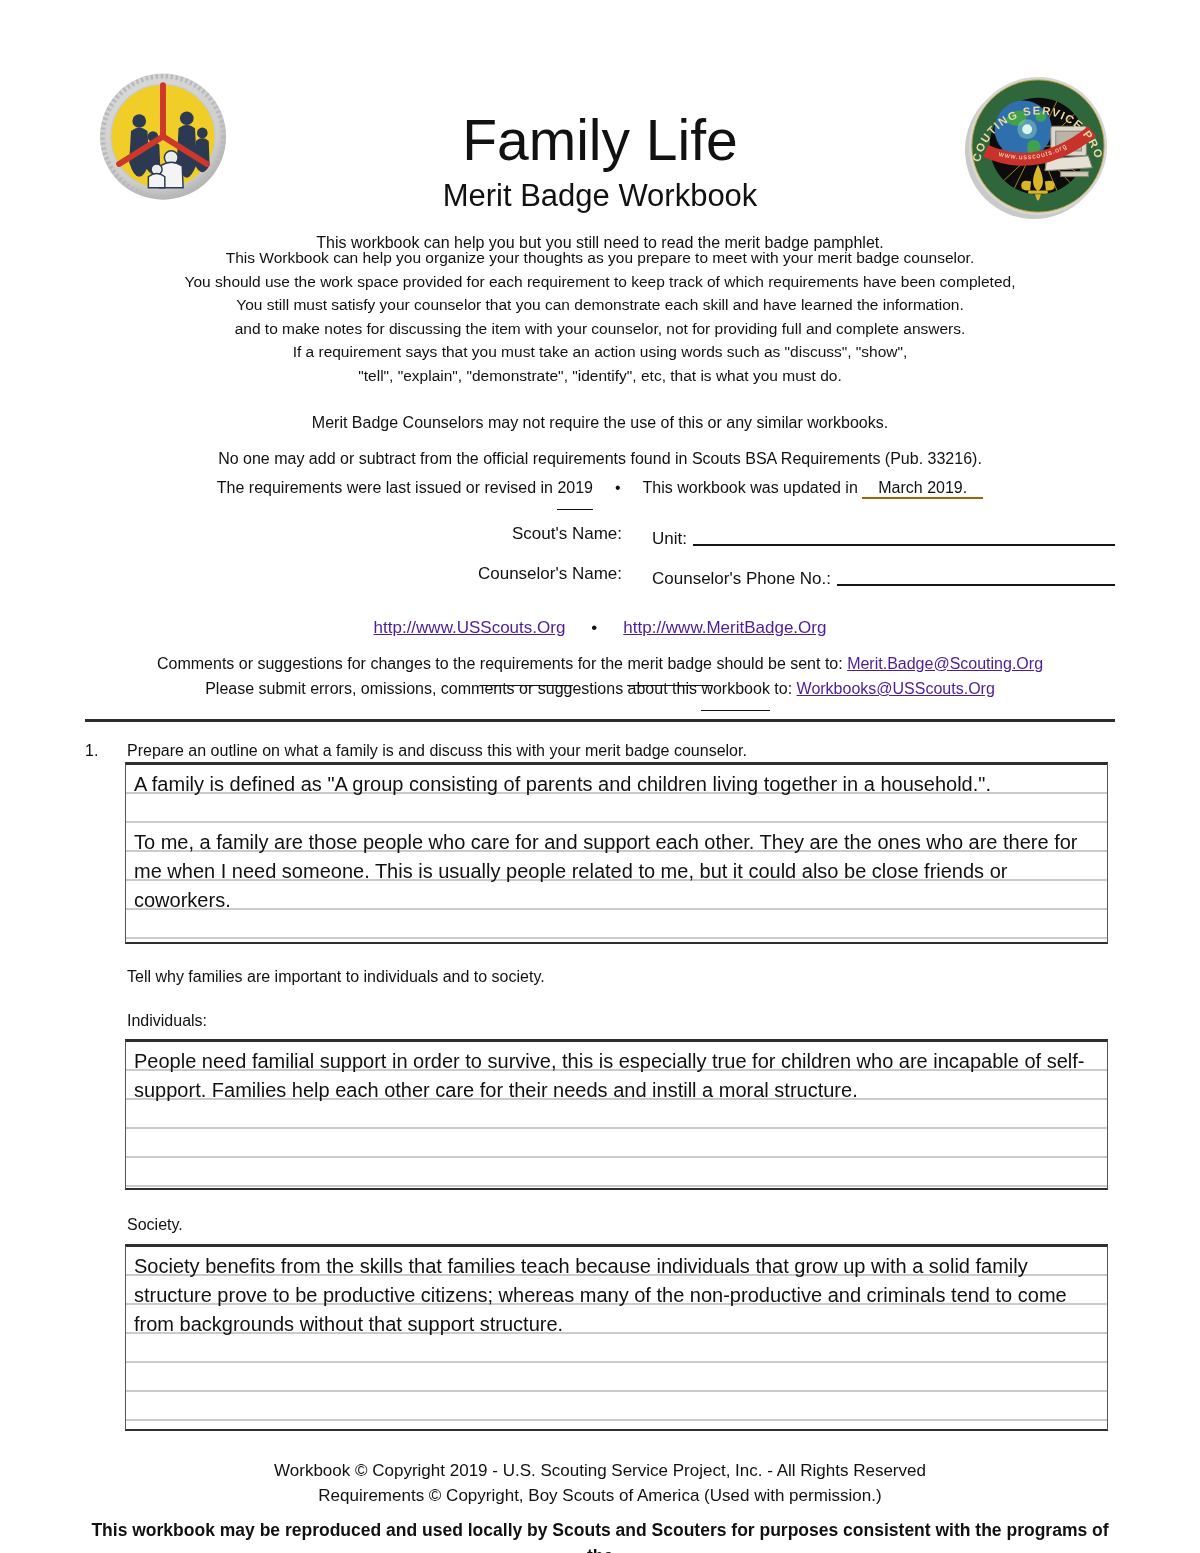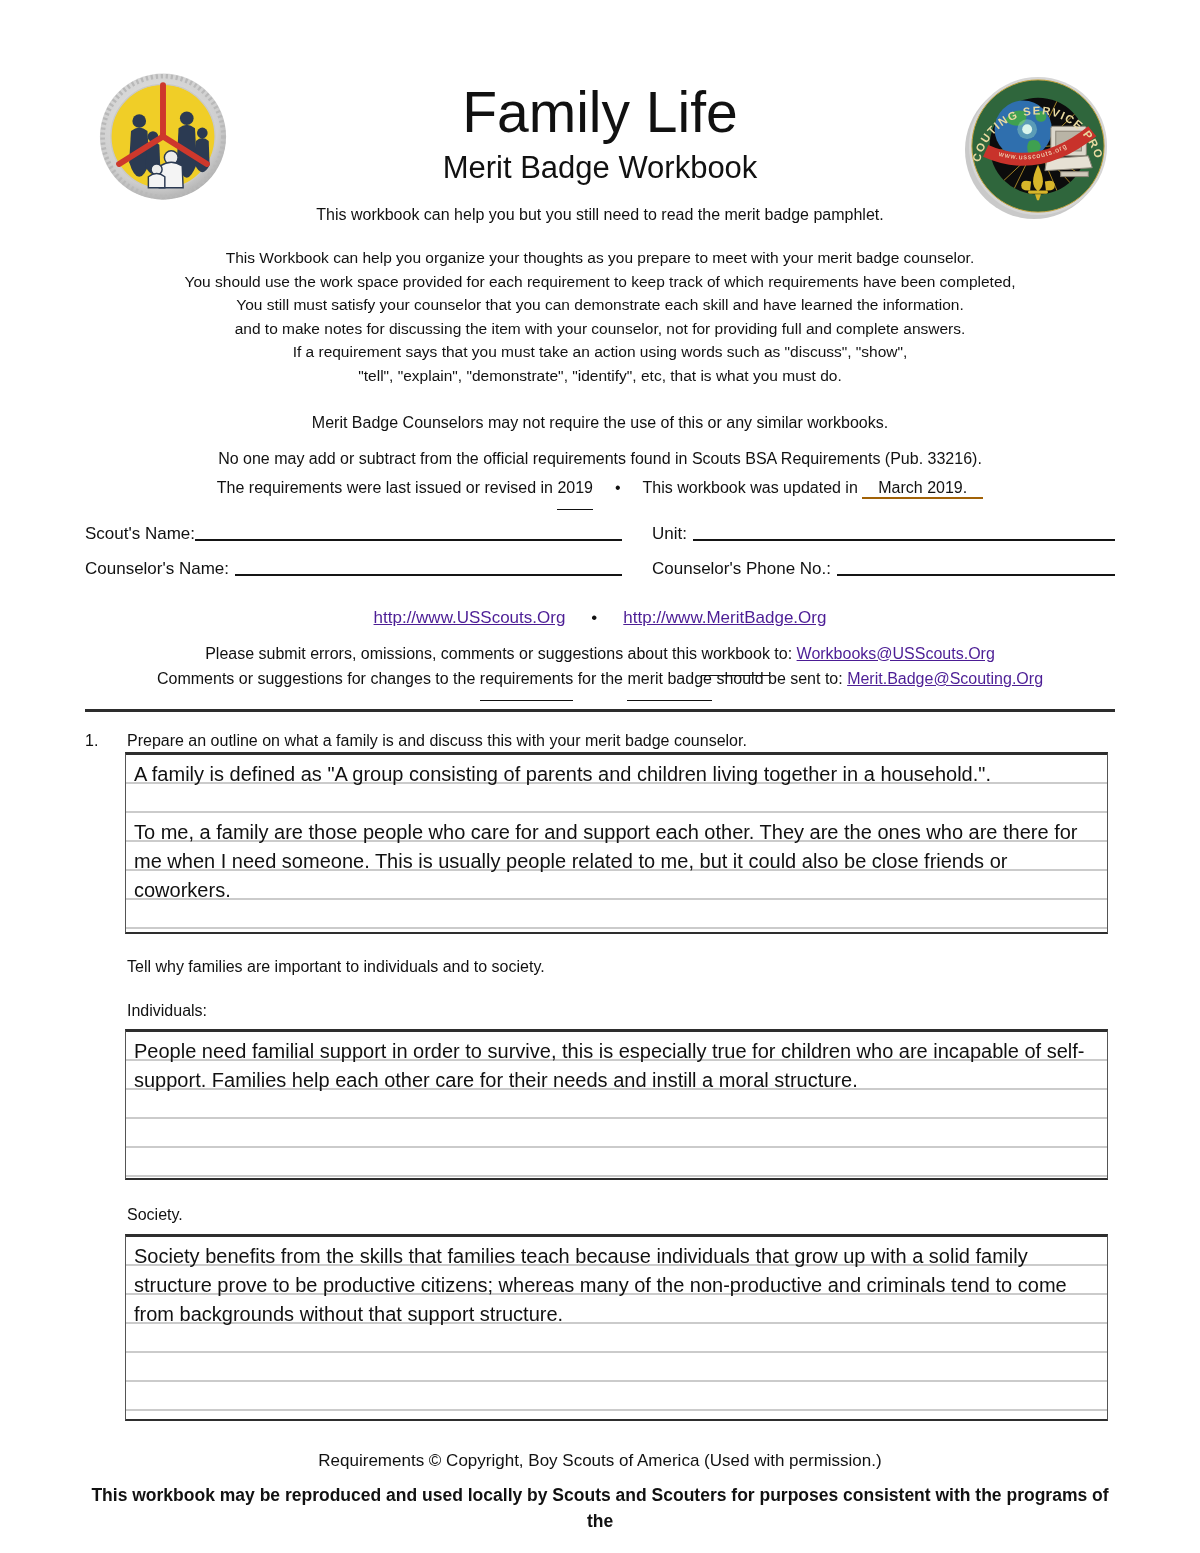--- a/index.html
+++ b/index.html
@@ -11,37 +11,37 @@
     font-family: "Liberation Sans", sans-serif;
     color: #111;
     padding: 0 85px;
     position: relative;
     overflow: hidden;
   }
   
   .header { position: relative; height: 240px; }
   .badge-left { position: absolute; left: 14px; top: 66px; width: 128px; height: 142px; }
   .logo-right { position: absolute; right: 2px; top: 72px; width: 150px; height: 148px; }
-  .title-block { text-align: center; padding-top: 84px; }
+  .title-block { text-align: center; padding-top: 112px; }
   .title { font-size: 57px; font-weight: normal; line-height: 1; letter-spacing: 0px; }
   .subtitle { font-size: 31px; font-weight: normal; line-height: 1.05; margin-top: 11px; }
   .tagline { font-size: 16px; margin-top: 21px; }
   
   .intro { text-align: center; margin-top: 6px; font-size: 15.5px; line-height: 23.6px; }
   .note-counselors { text-align: center; font-size: 16px; margin-top: 26px; }
   .note-official   { text-align: center; font-size: 16px; margin-top: 18px; }
   .note-revision   { text-align: center; font-size: 16px; margin-top: 11px; }
   .u-black { border-bottom: 1.6px solid #111; padding-bottom: 13px; }
   .u-wide  { border-bottom: 2px solid #a16207; padding: 0 16px 1px 16px; }
   .dot-sep { display: inline-block; margin: 0 22px; }
   
   .form-area { margin-top: 27px; }
   .form-row { display: flex; align-items: flex-end; font-size: 17px; margin-top: 15px; }
   .form-row:first-child { margin-top: 0; }
-  .cell-left  { display: flex; align-items: flex-end; width: 537px; }
+  .cell-left  { display: flex; align-items: flex-end; width: 537px; flex-direction: column; }
   .cell-right { display: flex; align-items: flex-end; flex: 1; margin-left: 30px; }
   .fill-line { flex: 1; border-bottom: 2px solid #151515; height: 2px; margin-bottom: 3px; }
   .lbl { white-space: nowrap; }
   .gap6 { width: 6px; flex: 0 0 auto; }
   
   .links-row { text-align: center; margin-top: 29px; font-size: 17px; }
   a.blue-link, .blue-link { color: #4c1d95; text-decoration: underline; cursor: pointer; }
   .links-row .dot-sep { margin: 0 26px; }
   .submit-lines { text-align: center; font-size: 16px; line-height: 25.5px; margin-top: 13px; }
   
@@ -217,24 +217,24 @@
       </div>
     </div>
   </div>
 
   <div class="links-row">
     <a class="blue-link">http://www.USScouts.Org</a><span class="dot-sep">•</span><a class="blue-link">http://www.MeritBadge.Org</a>
   </div>
 
   <div class="submit-lines">
     <div>
+      <span>Comments or suggestions for changes to the </span><span class="u-black">requirements</span><span> for the </span><span class="u-black">merit badge</span><span> should be sent to: </span><a class="blue-link">Merit.Badge@Scouting.Org</a>
+    </div>
+    <div>
       <span>Please submit errors, omissions, comments or suggestions about this </span><span class="u-black">workbook</span><span> to: </span><a class="blue-link">Workbooks@USScouts.Org</a>
-    </div>
-    <div>
-      <span>Comments or suggestions for changes to the </span><span class="u-black">requirements</span><span> for the </span><span class="u-black">merit badge</span><span> should be sent to: </span><a class="blue-link">Merit.Badge@Scouting.Org</a>
     </div>
   </div>
 
   <div class="divider"></div>
 
   <div class="req-line">
     <span class="req-num">1.</span>
     <span>Prepare an outline on what a family is and discuss this with your merit badge counselor.</span>
   </div>
 
@@ -249,20 +249,21 @@
   <div class="answer-box box-2">
     <p>People need familial support in order to survive, this is especially true for children who are incapable of self-support. Families help each other care for their needs and instill a moral structure.</p>
   </div>
 
   <div class="sub-label">Society.</div>
   <div class="answer-box box-3">
     <p>Society benefits from the skills that families teach because individuals that grow up with a solid family structure prove to be productive citizens; whereas many of the non-productive and criminals tend to come from backgrounds without that support structure.</p>
   </div>
 
   <div class="footer">
+    <div class="footer-line">Workbook © Copyright 2019 - U.S. Scouting Service Project, Inc. - All Rights Reserved</div>
     <div class="footer-line">Requirements © Copyright, Boy Scouts of America (Used with permission.)</div>
     <div class="footer-bold">
       <div>This workbook may be reproduced and used locally by Scouts and Scouters for purposes consistent with the programs of the</div>
 
     </div>
   </div>
 
 </div>
 
 </body></html>

